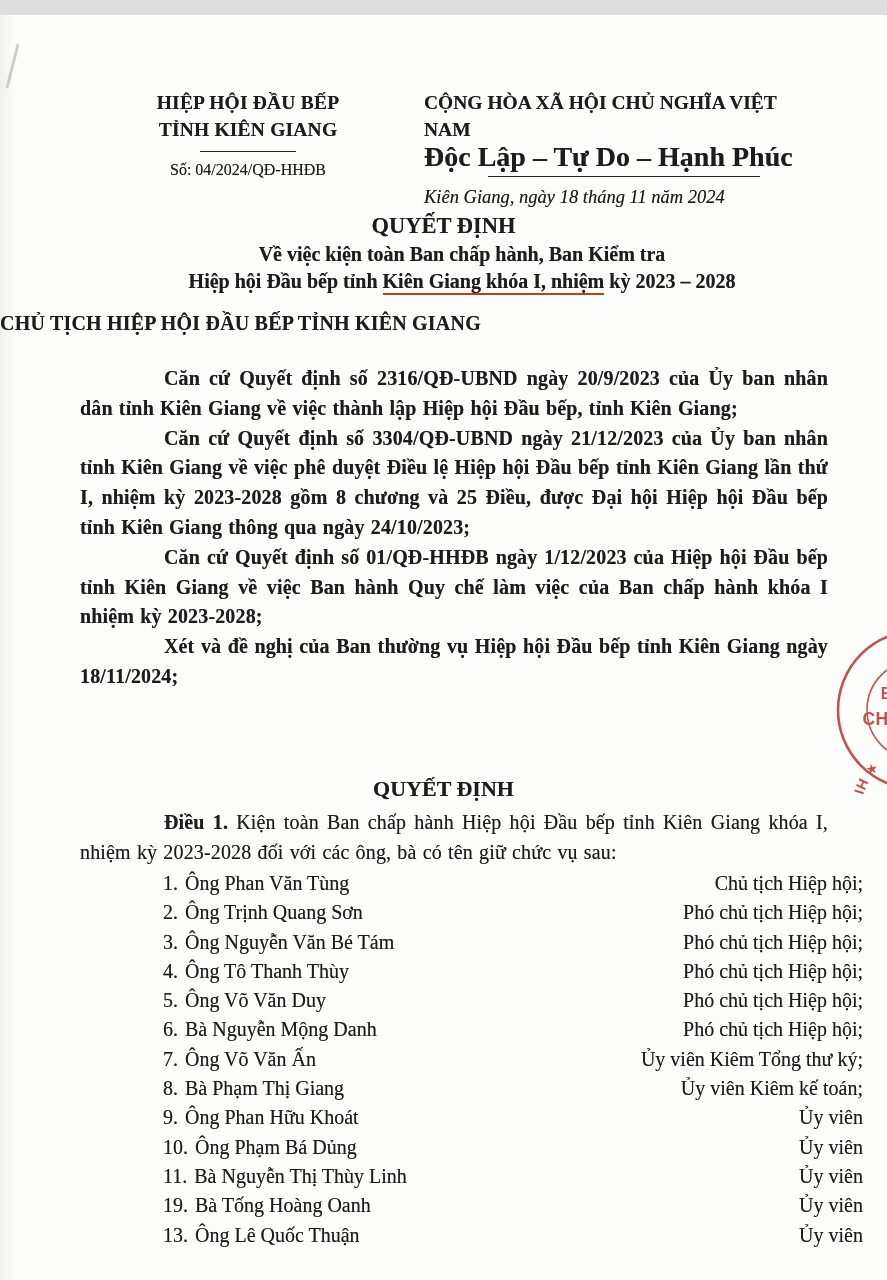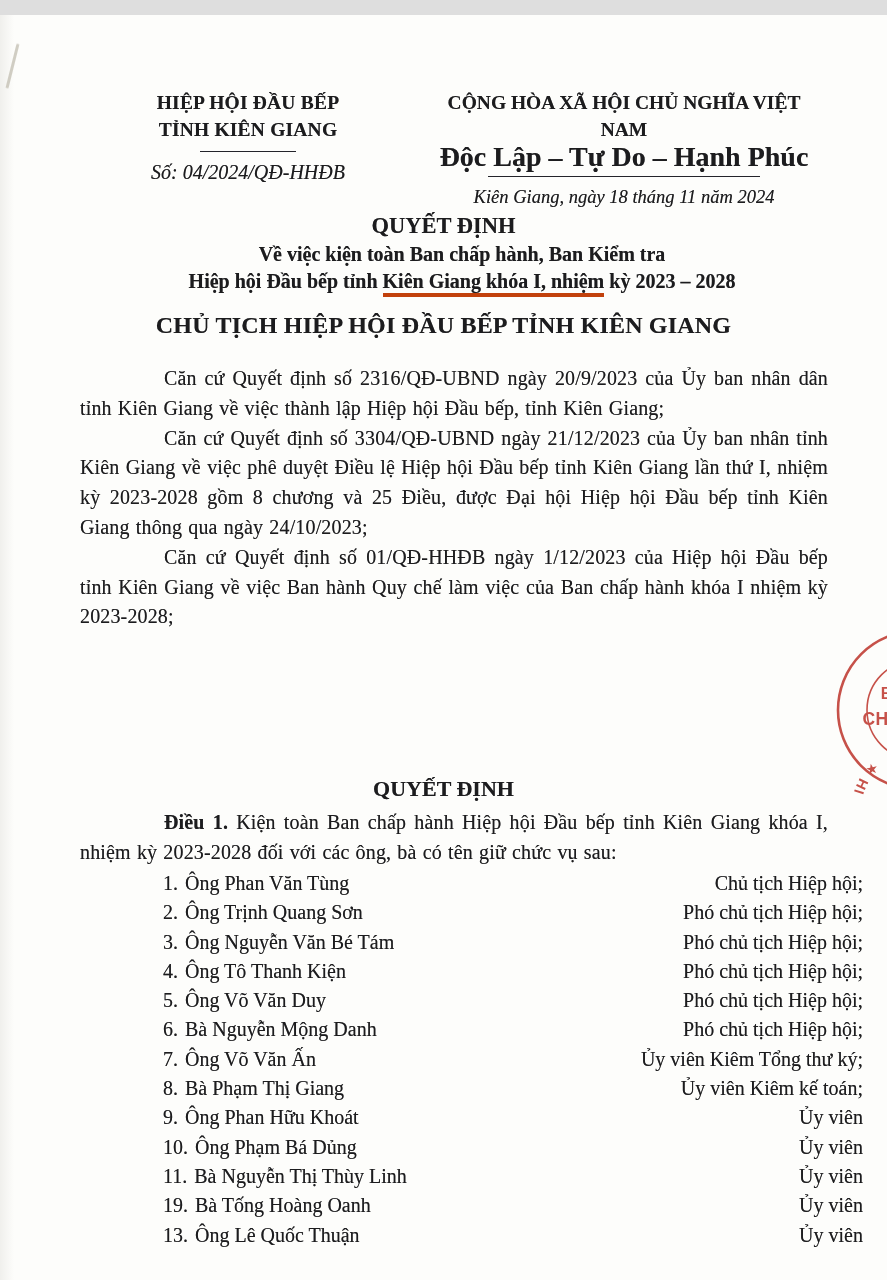--- a/index.html
+++ b/index.html
@@ -18,42 +18,42 @@
   }
   .crease {
     position:absolute; left:11px; top:28px; width:3px; height:46px;
     background:#c2beb1; opacity:.75; border-radius:2px;
     transform:rotate(14deg); filter:blur(.4px);
   }
   .txt { text-shadow:0 0 .35px rgba(25,25,28,.55); }
 
   
   .hdr-left { position:absolute; top:74px; left:80px; width:336px; text-align:center; }
-  .hdr-right { position:absolute; top:74px; left:424px; width:400px; text-align:center; }
+  .hdr-right { position:absolute; top:74px; left:424px; width:400px; }
   .org-line { font-weight:bold; font-size:19.5px; line-height:27px; letter-spacing:.2px; }
   .nat-line1 { font-weight:bold; font-size:19.5px; line-height:27px; }
   .nat-line2 { font-weight:bold; font-size:28px; line-height:27px; }
   .rule { border-top:1.7px solid #24242a; height:0; }
   .rule-left { width:96px; margin:8px auto 0; }
   .rule-right { width:272px; margin:6px auto 0; }
-  .doc-number { margin-top:9px; font-size:20px;font-style:italic; }
+  .doc-number { margin-top:9px; font-size:16px; }
   .place-date { margin-top:10px; font-style:italic; font-size:18.5px; }
 
   
   .title-block { position:absolute; top:196px; left:0; width:100%; text-align:center; }
   .doc-type { font-weight:bold; font-size:22.5px; line-height:30px; }
   .subject { font-weight:bold; font-size:20px; line-height:27px;padding-left:37px; }
-  .u-span { display:inline-block; border-bottom:4px solid #c2410c; padding-bottom:1px; line-height:22px; }
-  .authority { position:absolute; top:297px; left:0; width:100%; text-align:center;
-               font-weight:bold; font-size:24px; letter-spacing:.2px; }
+  .u-span { display:inline-block; border-bottom:2px solid #c2410c; padding-bottom:1px; line-height:22px; }
+  .authority { position:absolute; top:297px; left:0; width:100%; text-align:left;
+               font-weight:bold; font-size:20px; letter-spacing:.2px; }
 
   
   .recitals { position:absolute; top:349px; left:80px; width:748px;
               font-size:20px; line-height:29.8px; text-align:justify;
-              letter-spacing:.15px; word-spacing:1px; }
+              letter-spacing:.15px; word-spacing:1px;font-weight:bold; }
   .recitals p { margin:0; text-indent:84px; }
 
   
   .decision-heading { position:absolute; top:761px; left:0; width:100%;
                       text-align:center; font-weight:bold; font-size:22px; }
   .article { position:absolute; top:792px; left:80px; width:748px;
              font-size:20px; line-height:30px; text-align:justify;
              letter-spacing:.15px; word-spacing:1px; text-indent:84px; }
   .article .lbl { font-weight:bold; }
 
@@ -103,20 +103,21 @@
     <div class="subject txt"><span>Hiệp hội Đầu bếp tỉnh </span><span class="u-span">Kiên Giang khóa I, nhiệm</span><span> kỳ 2023 – 2028</span>
     </div>
   </div>
 
   <div class="authority txt">CHỦ TỊCH HIỆP HỘI ĐẦU BẾP TỈNH KIÊN GIANG</div>
 
   <div class="recitals">
     <p class="txt">Căn cứ Quyết định số 2316/QĐ-UBND ngày 20/9/2023 của Ủy ban nhân dân tỉnh Kiên Giang về việc thành lập Hiệp hội Đầu bếp, tỉnh Kiên Giang;</p>
     <p class="txt">Căn cứ Quyết định số 3304/QĐ-UBND ngày 21/12/2023 của Ủy ban nhân tỉnh Kiên Giang về việc phê duyệt Điều lệ Hiệp hội Đầu bếp tỉnh Kiên Giang lần thứ I, nhiệm kỳ 2023-2028 gồm 8 chương và 25 Điều, được Đại hội Hiệp hội Đầu bếp tỉnh Kiên Giang thông qua ngày 24/10/2023;</p>
     <p class="txt">Căn cứ Quyết định số 01/QĐ-HHĐB ngày 1/12/2023 của Hiệp hội Đầu bếp tỉnh Kiên Giang về việc Ban hành Quy chế làm việc của Ban chấp hành khóa I nhiệm kỳ 2023-2028;</p>
+    <p class="txt">Xét và đề nghị của Ban thường vụ Hiệp hội Đầu bếp tỉnh Kiên Giang ngày 18/11/2024;</p>
   </div>
 
   <div class="decision-heading txt">QUYẾT ĐỊNH</div>
 
   <div class="article txt"><span class="lbl">Điều 1.</span><span> Kiện toàn Ban chấp hành Hiệp hội Đầu bếp tỉnh Kiên Giang khóa I, nhiệm kỳ 2023-2028 đối với các ông, bà có tên giữ chức vụ sau:</span>
   </div>
 
   <div class="members">
     <div class="member">
         <span class="m-left"><span class="m-no txt">1.</span><span class="m-name txt">Ông Phan Văn Tùng</span></span>
@@ -124,21 +125,21 @@
       </div>
     <div class="member">
         <span class="m-left"><span class="m-no txt">2.</span><span class="m-name txt">Ông Trịnh Quang Sơn</span></span>
         <span class="m-role txt">Phó chủ tịch Hiệp hội;</span>
       </div>
     <div class="member">
         <span class="m-left"><span class="m-no txt">3.</span><span class="m-name txt">Ông Nguyễn Văn Bé Tám</span></span>
         <span class="m-role txt">Phó chủ tịch Hiệp hội;</span>
       </div>
     <div class="member">
-        <span class="m-left"><span class="m-no txt">4.</span><span class="m-name txt">Ông Tô Thanh Kiện</span></span>
+        <span class="m-left"><span class="m-no txt">4.</span><span class="m-name txt">Ông Tô Thanh Thùy</span></span>
         <span class="m-role txt">Phó chủ tịch Hiệp hội;</span>
       </div>
     <div class="member">
         <span class="m-left"><span class="m-no txt">5.</span><span class="m-name txt">Ông Võ Văn Duy</span></span>
         <span class="m-role txt">Phó chủ tịch Hiệp hội;</span>
       </div>
     <div class="member">
         <span class="m-left"><span class="m-no txt">6.</span><span class="m-name txt">Bà Nguyễn Mộng Danh</span></span>
         <span class="m-role txt">Phó chủ tịch Hiệp hội;</span>
       </div>

